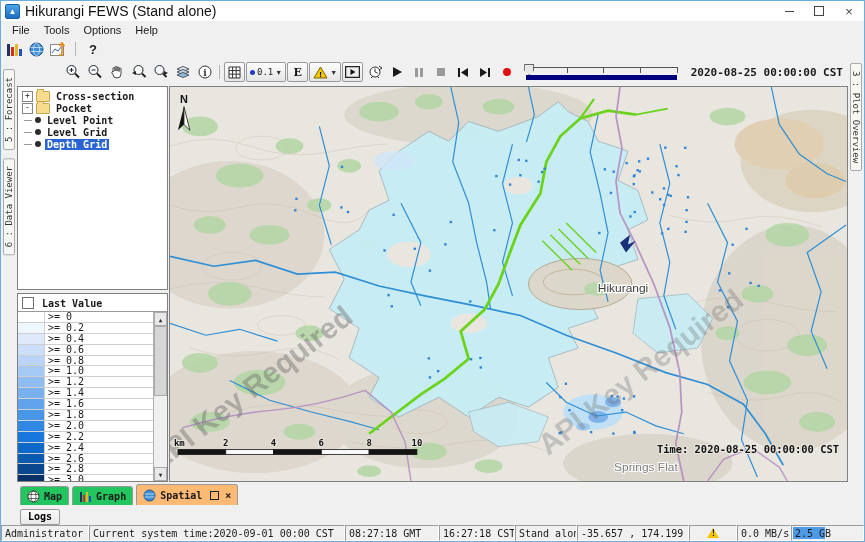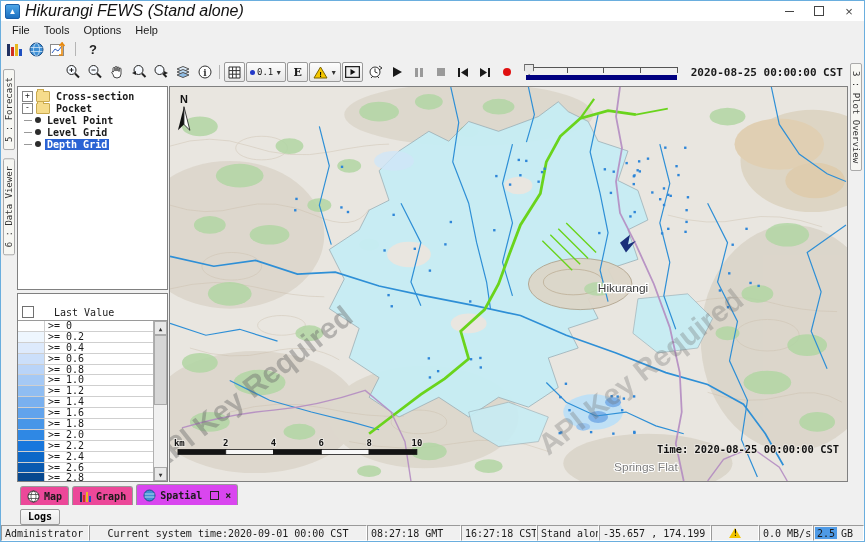--- a/index.html
+++ b/index.html
@@ -2,21 +2,21 @@
 <html><head>
 <meta charset="utf-8">
 <style>
   html,body{margin:0;padding:0;background:#c8c8c8;}
   .window{width:865px;height:542px;box-sizing:border-box;border:1px solid #6aaede;background:#f0f0f0;
     font-family:"Liberation Sans",sans-serif;font-size:11px;color:#1a1a1a;display:flex;flex-direction:column;overflow:hidden;position:relative;}
   
   .titlebar{height:20px;background:#ffffff;display:flex;align-items:center;padding-left:4px;flex:none;}
   .appicon{width:13px;height:13px;background:linear-gradient(#4da6e8,#1c6fc0);border:1px solid #1a5fa8;border-radius:2px;
     color:#fff;font-size:8px;display:flex;align-items:center;justify-content:center;margin-right:5px;flex:none;}
-  .title-text{font-size:16px;color:#111;font-style:italic;}
+  .title-text{font-size:14px;color:#111;}
   .win-controls{margin-left:auto;display:flex;height:100%;}
   .win-btn{width:30px;height:100%;display:flex;align-items:center;justify-content:center;color:#444;}
   .glyph-min{width:9px;border-top:1px solid #444;display:block;}
   .glyph-max{width:8px;height:8px;border:1px solid #444;display:block;}
   .glyph-close{font-size:13px;line-height:1;}
   
   .menubar{height:18px;display:flex;align-items:center;padding-left:5px;gap:2px;flex:none;background:#f0f0f0;}
   .menu-item{padding:1px 6px;}
   
   .toolbar1{height:20px;display:flex;align-items:center;padding-left:5px;gap:6px;flex:none;}
@@ -59,39 +59,39 @@
   .tree-indent{width:14px;flex:none;position:relative;height:100%;}
   .tree-indent::after{content:"";position:absolute;left:4px;top:6px;width:8px;border-top:1px solid #999;}
   .folder{width:12px;height:9px;background:#f6dc8c;border:1px solid #c9a94f;border-radius:1px;margin-right:4px;flex:none;position:relative;}
   .folder::before{content:"";position:absolute;left:0;top:-3px;width:5px;height:2px;background:#f6dc8c;border:1px solid #c9a94f;border-bottom:none;}
   .tdot{width:6px;height:6px;border-radius:50%;background:#2c2c2c;margin:0 4px 0 1px;flex:none;}
   .tree-label{padding:0 2px;}
   .tree-label.selected{background:#2a63d4;color:#fff;}
   .splitter{height:3px;flex:none;}
   .legend-box{flex:1;background:#fff;border:1px solid #808080;display:flex;flex-direction:column;min-height:0;
     font-family:"DejaVu Sans Mono",monospace;font-size:10px;box-sizing:border-box;}
-  .lv-row{display:flex;align-items:center;gap:20px;padding:12px 4px 2px 4px;flex:none;font-weight:normal;}
+  .lv-row{display:flex;align-items:center;gap:8px;padding:3px 4px 2px 4px;flex:none;font-weight:bold;}
   .checkbox{width:10px;height:10px;border:1px solid #707070;background:#fff;flex:none;}
   .legend-table{flex:1;display:flex;min-height:0;border-top:1px solid #9a9a9a;}
   .lg-rows{flex:1;display:flex;flex-direction:column;overflow:hidden;border-right:1px solid #b0b0b0;}
   .lg-row{height:10.9px;flex:none;display:flex;border-bottom:1px solid #cfcfcf;box-sizing:border-box;}
   .lg-sw{width:27px;flex:none;border-right:1px solid #cfcfcf;box-sizing:border-box;}
   .lg-label{padding-left:3px;line-height:10px;}
   .lg-scroll{width:13px;flex:none;background:#f0f0f0;display:flex;flex-direction:column;}
   .sc-btn{height:12px;flex:none;border:1px solid #aaa;background:#e8e8e8;font-size:6px;display:flex;align-items:center;justify-content:center;color:#333;}
   .sc-track{flex:1;position:relative;}
   .sc-thumb{position:absolute;top:0;left:0;right:0;height:70px;background:#d6d6d6;border:1px solid #aaa;box-sizing:border-box;}
   
   .map-area{flex:1;position:relative;margin:1px 0;border:1px solid #808080;background:#e9e6e0;min-width:0;overflow:hidden;}
   .map-area svg{position:absolute;inset:0;width:100%;height:100%;}
   
   .bottom-tabs{height:22px;display:flex;align-items:flex-end;padding-left:4px;gap:3px;flex:none;}
   .btab{height:18px;display:flex;align-items:center;gap:4px;padding:0 6px;border:1px solid #9a9a9a;border-bottom:none;
-    border-radius:3px 3px 0 0;background:#ec4899;font-family:"DejaVu Sans Mono",monospace;font-size:10px;font-weight:bold;}
-  .btab.active{background:#d946ef;height:20px;}
+    border-radius:3px 3px 0 0;background:#22c55e;font-family:"DejaVu Sans Mono",monospace;font-size:10px;font-weight:bold;}
+  .btab.active{background:#fdba74;height:20px;}
   .btab .tabctl{font-size:10px;font-weight:bold;color:#222;margin-left:2px;}
   .tabctl-box{width:7px;height:7px;border:1px solid #222;display:inline-block;margin-left:4px;}
   .logs-row{height:20px;display:flex;align-items:flex-end;padding-left:4px;flex:none;}
   .logs-btn{border:1px solid #9a9a9a;border-radius:2px;background:linear-gradient(#fafafa,#e8e8e8);
     padding:1px 7px 2px 7px;font-family:"DejaVu Sans Mono",monospace;font-size:10px;font-weight:bold;}
   
   .statusbar{height:16px;flex:none;display:flex;font-family:"DejaVu Sans Mono",monospace;font-size:10px;background:#f0f0f0;}
   .sb-cell{border:1px solid;border-color:#9a9a9a #ffffff #ffffff #9a9a9a;display:flex;align-items:center;
     padding:0 3px;white-space:nowrap;overflow:hidden;box-sizing:border-box;position:relative;flex:none;}
   .sb-fill{position:absolute;left:1px;top:1px;bottom:1px;background:#4e9ae6;}
@@ -671,21 +671,21 @@
 
     <div class="tabstrip right" id="right-tabstrip">
         <div class="vtab">3 : Plot Overview</div>
       </div>
   </div>
 
   <div class="statusbar" id="statusbar">
       <div class="sb-cell" style="width: 88px;">
         <span class="sb-text">Administrator</span>
       </div>
-      <div class="sb-cell" style="width: 278px; justify-content: center;">
+      <div class="sb-cell" style="width: 256px;">
         <span class="sb-text">Current system time:2020-09-01 00:00 CST</span>
       </div>
       <div class="sb-cell" style="width: 94px;">
         <span class="sb-text">08:27:18 GMT</span>
       </div>
       <div class="sb-cell" style="width: 76px;">
         <span class="sb-text">16:27:18 CST</span>
       </div>
       <div class="sb-cell" style="width: 62px;">
         <span class="sb-text">Stand alone</span>

